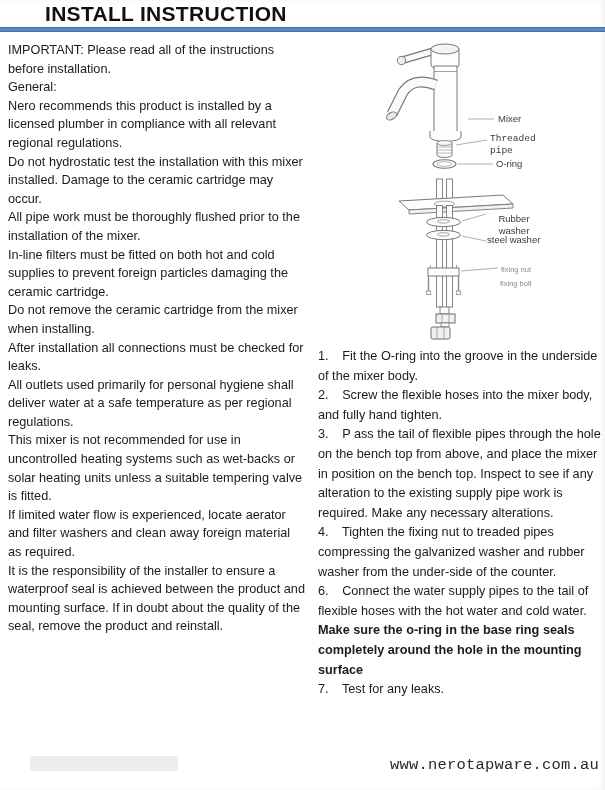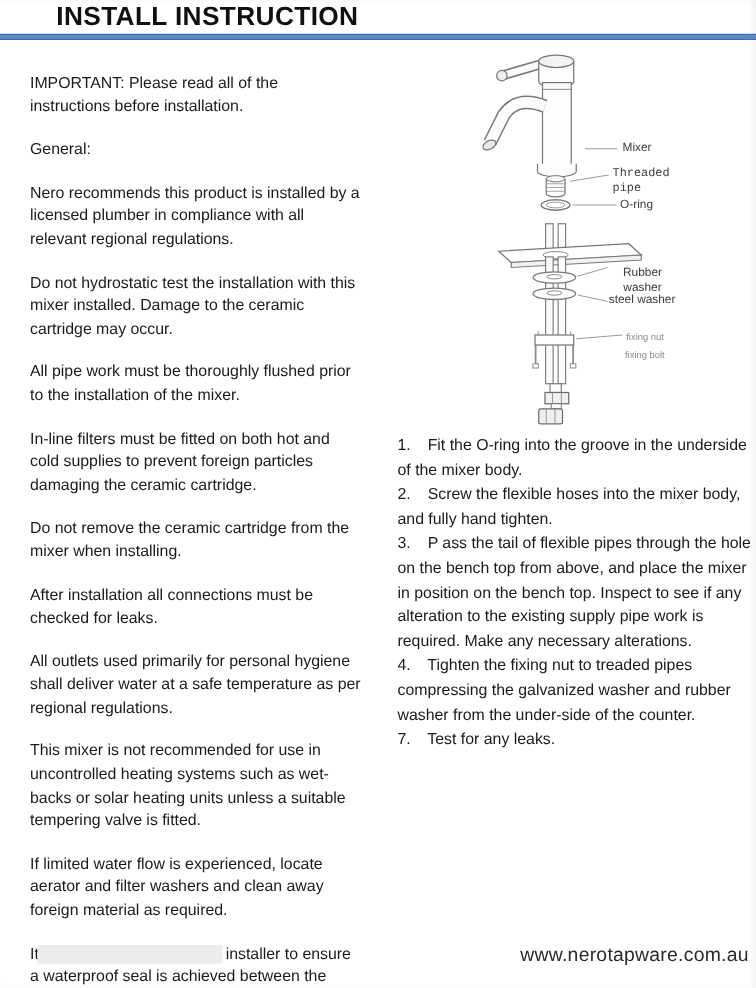--- a/index.html
+++ b/index.html
@@ -13,37 +13,38 @@
     color:#101010; letter-spacing:.3px;margin-left:37px;
   }
   .title-rule{
     position:absolute; left:0; top:27px; width:605px; height:5px;
     background:linear-gradient(#39619b, #5d8ac7 30%, #5d8ac7 72%, #39619b);
   }
   .leftcol{
     position:absolute; left:8px; top:41px; width:298px;
     font-size:12.7px; line-height:18.6px; color:#1b1b1b;
   }
-  .leftcol p{margin:16px;}
+  .leftcol p{margin:0;}
   .diagram{position:absolute; left:330px; top:35px; width:275px; height:312px;}
   .diagram svg{position:absolute; left:0; top:0;}
   .dlabel{
     position:absolute; font-size:9.5px; line-height:11.5px; color:#3a3a3a;
   }
   .dlabel.small{font-size:7.5px; color:#8a8a8a; line-height:9px;text-align:right;}
   .steps{
     position:absolute; left:318px; top:347px; width:286px;
     font-size:12.7px; line-height:19.6px; color:#1b1b1b;
   }
   .steps p{margin:0;}
   .step-num{display:inline-block; margin-right:10px;}
   .steps b{font-weight:bold;}
   .website{
     position:absolute; right:6px; top:756px; font-size:15.5px; color:#2a2a2a;
     letter-spacing:.2px;
+    font-family:Liberation Mono, monospace;
   }
   .artifact{
     position:absolute; left:30px; top:756px; width:148px; height:15px;
     background:#ececec; border-radius:2px;
   }
 </style>
 </head>
 <body>
 
 <div class="page">
@@ -181,20 +182,25 @@
     </p>
     <p class="step">
       <span class="step-num">3.</span>
       <span>P ass the tail of flexible pipes through the hole on the bench top from above, and place the mixer in position on the bench top. Inspect to see if any alteration to the existing supply pipe work is required. Make any necessary alterations.</span>
     </p>
     <p class="step">
       <span class="step-num">4.</span>
       <span>Tighten the fixing nut to treaded pipes compressing the galvanized washer and rubber washer from the under-side of the counter.</span>
     </p>
     <p class="step">
+      <span class="step-num">6.</span>
+      <span>Connect the water supply pipes to the tail of flexible hoses with the hot water and cold water.</span>
+      <b>Make sure the o-ring in the base ring seals completely around the hole in the mounting surface</b>
+    </p>
+    <p class="step">
       <span class="step-num">7.</span>
       <span>Test for any leaks.</span>
     </p>
   </div>
 
   <div class="artifact"></div>
   <div class="website">www.nerotapware.com.au</div>
 
 </div>
 

